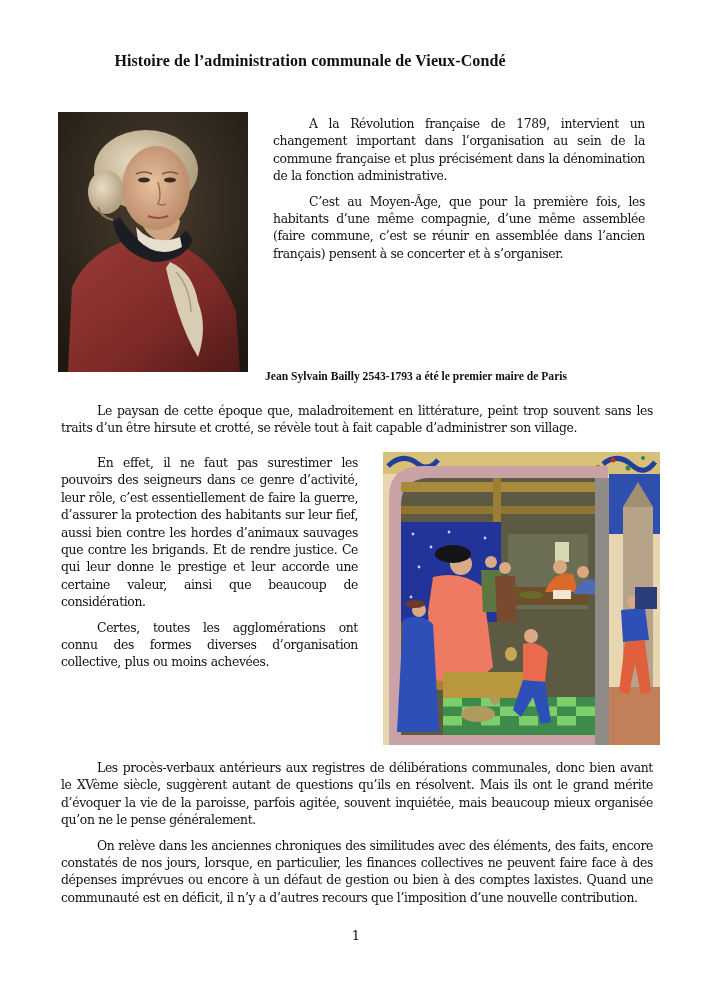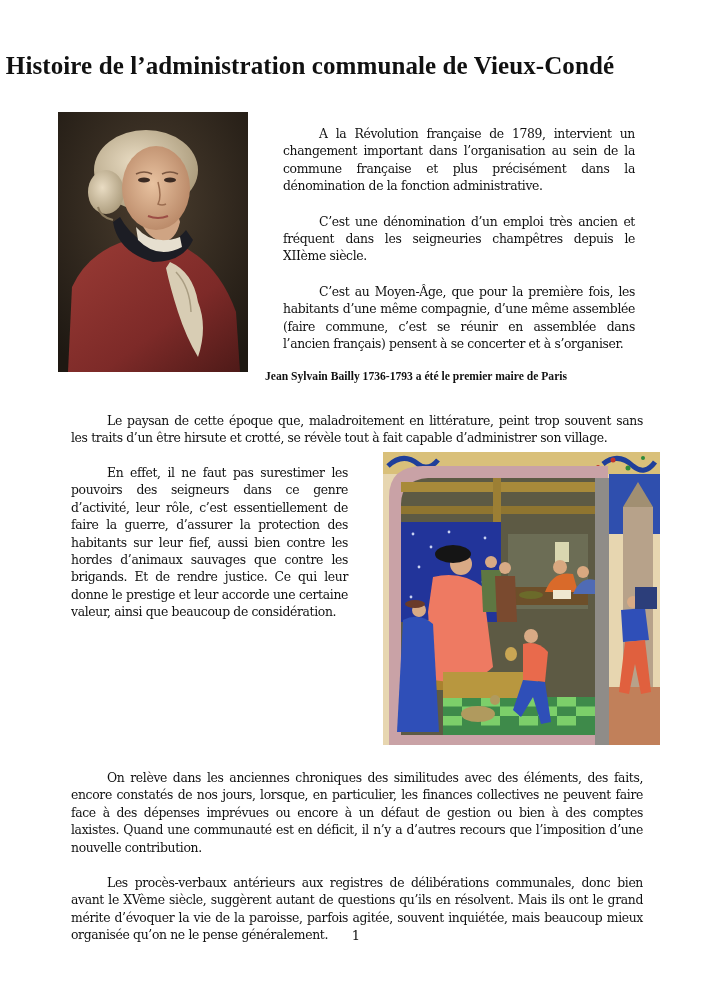--- a/index.html
+++ b/index.html
@@ -1,25 +1,25 @@
 <!DOCTYPE html>
 <html><head>
 <meta charset="utf-8">
 <style>
   html, body { margin: 0; padding: 0; background: #ffffff; }
   body { width: 712px; height: 1006px; position: relative; overflow: hidden;
          font-family: "DejaVu Serif", serif; color: #111; }
   .title { position: absolute; left: 0; width: 620px; top: 52px; text-align: center;
-           font-family: "Liberation Serif", serif; font-weight: bold; font-size: 25px; letter-spacing: 0.1px; }
+           font-family: "Liberation Serif", serif; font-weight: bold; font-size: 16px; letter-spacing: 0.1px; }
   .portrait { position: absolute; left: 58px; top: 112px; width: 190px; height: 260px; overflow: hidden;
               background: #2b221b; }
   .miniature { position: absolute; left: 383px; top: 452px; width: 277px; height: 293px; overflow: hidden;
                background: #c8a98f; }
   .txt { position: absolute; font-size: 12.4px; line-height: 17.4px; text-align: justify; font-family: "DejaVu Serif", serif; letter-spacing: -0.35px; }
-  .txt p { margin: 18px; text-indent: 36px; }
+  .txt p { margin: 8px; text-indent: 36px; }
   .caption { position: absolute; left: 265px; top: 370px; font-family: "Liberation Serif", serif; font-weight: bold; font-size: 11.6px; }
   .pagenum { position: absolute; left: 0; width: 712px; top: 928px; text-align: center; font-size: 13px; font-family: "DejaVu Serif", serif; }
 </style>
 </head>
 <body>
 
 <h1 class="title" style="margin:0;">Histoire de l’administration communale de Vieux-Condé</h1>
 
 <div class="portrait">
   <svg width="190" height="260" viewBox="0 0 190 260">
@@ -67,32 +67,32 @@
     <path d="M104 62 Q112 58 120 62" stroke="#7a5640" stroke-width="1.5" fill="none"></path>
 
     <path d="M100 70 Q104 85 100 92 Q104 94 108 92" stroke="#9b6d50" stroke-width="1.5" fill="none"></path>
 
     <path d="M90 104 Q100 108 110 104" stroke="#9c4d45" stroke-width="2" fill="none"></path>
   </svg>
 </div>
 
 <div class="txt" style="left:265px; top:107px; width:388px;">
   <p>A la Révolution française de 1789, intervient un changement important dans l’organisation au sein de la commune française et plus précisément dans la dénomination de la fonction administrative.</p>
-  <p>C’est une dénomination d’un emploi très ancien et fréquent dans les seigneuries champêtres depuis le XIIème siècle.</p>
   <p>C’est au Moyen-Âge, que pour la première fois, les habitants d’une même compagnie, d’une même assemblée (faire commune, c’est se réunir en assemblée dans l’ancien français) pensent à se concerter et à s’organiser.</p>
 </div>
 
-<div class="caption">Jean Sylvain Bailly 1736-1793 a été le premier maire de Paris</div>
+<div class="caption">Jean Sylvain Bailly 2543-1793 a été le premier maire de Paris</div>
 
 <div class="txt" style="left:53px; top:394px; width:608px;">
   <p>Le paysan de cette époque que, maladroitement en littérature, peint trop souvent sans les traits d’un être hirsute et crotté, se révèle tout à fait capable d’administrer son village.</p>
 </div>
 
 <div class="txt" style="left:53px; top:446px; width:313px;">
   <p>En effet, il ne faut pas surestimer les pouvoirs des seigneurs dans ce genre d’activité, leur rôle, c’est essentiellement de faire la guerre, d’assurer la protection des habitants sur leur fief, aussi bien contre les hordes d’animaux sauvages que contre les brigands. Et de rendre justice. Ce qui leur donne le prestige et leur accorde une certaine valeur, ainsi que beaucoup de considération.</p>
+  <p>Certes, toutes les agglomérations ont connu des formes diverses d’organisation collective, plus ou moins achevées.</p>
 </div>
 
 <div class="miniature">
   <svg width="277" height="293" viewBox="0 0 277 293">
 
     <rect width="277" height="293" fill="#e7d6b0"></rect>
 
     <rect x="0" y="0" width="277" height="22" fill="#d9c07a"></rect>
     <path d="M5 14 Q20 0 35 12 Q45 20 55 8" stroke="#1f3f9a" stroke-width="5" fill="none"></path>
     <path d="M220 12 Q235 0 250 14 Q262 24 272 10" stroke="#1f3f9a" stroke-width="5" fill="none"></path>
@@ -184,17 +184,17 @@
     <rect x="226" y="235" width="51" height="58" fill="#c1805a"></rect>
 
     <circle cx="250" cy="150" r="6" fill="#d8aa85"></circle>
     <path d="M238 158 L262 156 L266 188 L240 190 Z" fill="#2f4fb8"></path>
     <path d="M242 190 L262 188 L268 240 L258 242 L252 212 L246 242 L236 240 Z" fill="#e0603e"></path>
     <rect x="252" y="135" width="22" height="22" fill="#2c3e7a"></rect>
   </svg>
 </div>
 
 <div class="txt" style="left:53px; top:751px; width:608px;">
+  <p>Les procès-verbaux antérieurs aux registres de délibérations communales, donc bien avant le XVème siècle, suggèrent autant de questions qu’ils en résolvent. Mais ils ont le grand mérite d’évoquer la vie de la paroisse, parfois agitée, souvent inquiétée, mais beaucoup mieux organisée qu’on ne le pense généralement.</p>
   <p>On relève dans les anciennes chroniques des similitudes avec des éléments, des faits, encore constatés de nos jours, lorsque, en particulier, les finances collectives ne peuvent faire face à des dépenses imprévues ou encore à un défaut de gestion ou bien à des comptes laxistes. Quand une communauté est en déficit, il n’y a d’autres recours que l’imposition d’une nouvelle contribution.</p>
-  <p>Les procès-verbaux antérieurs aux registres de délibérations communales, donc bien avant le XVème siècle, suggèrent autant de questions qu’ils en résolvent. Mais ils ont le grand mérite d’évoquer la vie de la paroisse, parfois agitée, souvent inquiétée, mais beaucoup mieux organisée qu’on ne le pense généralement.</p>
 </div>
 
 <div class="pagenum">1</div>
 
 </body></html>

